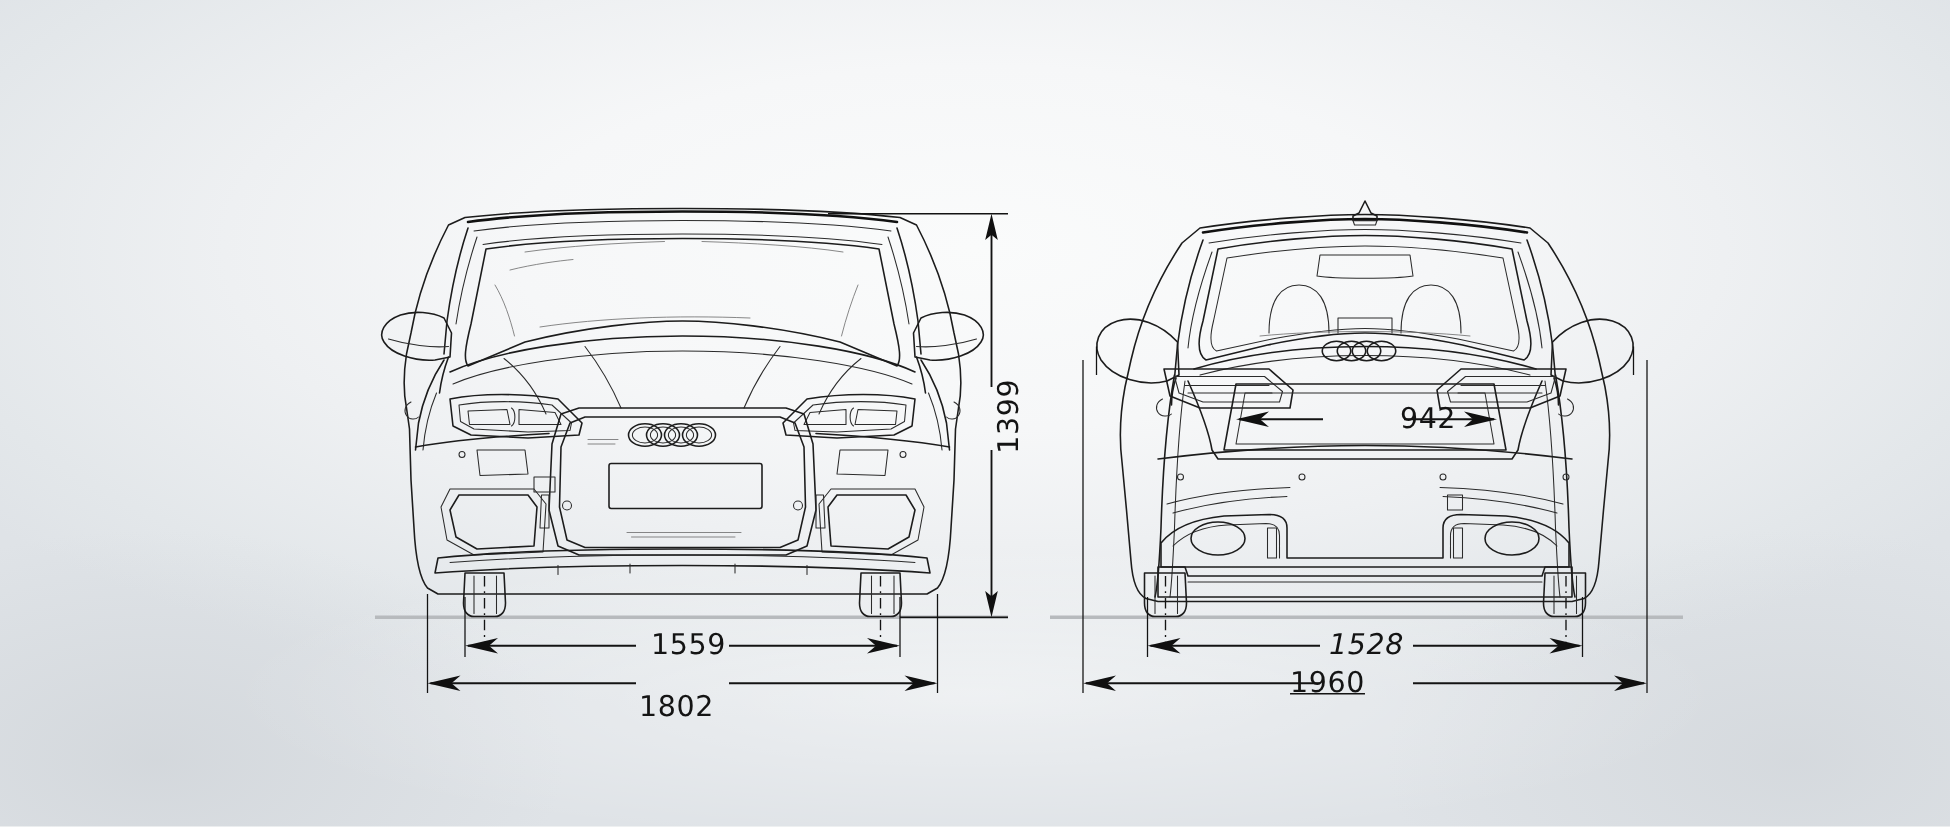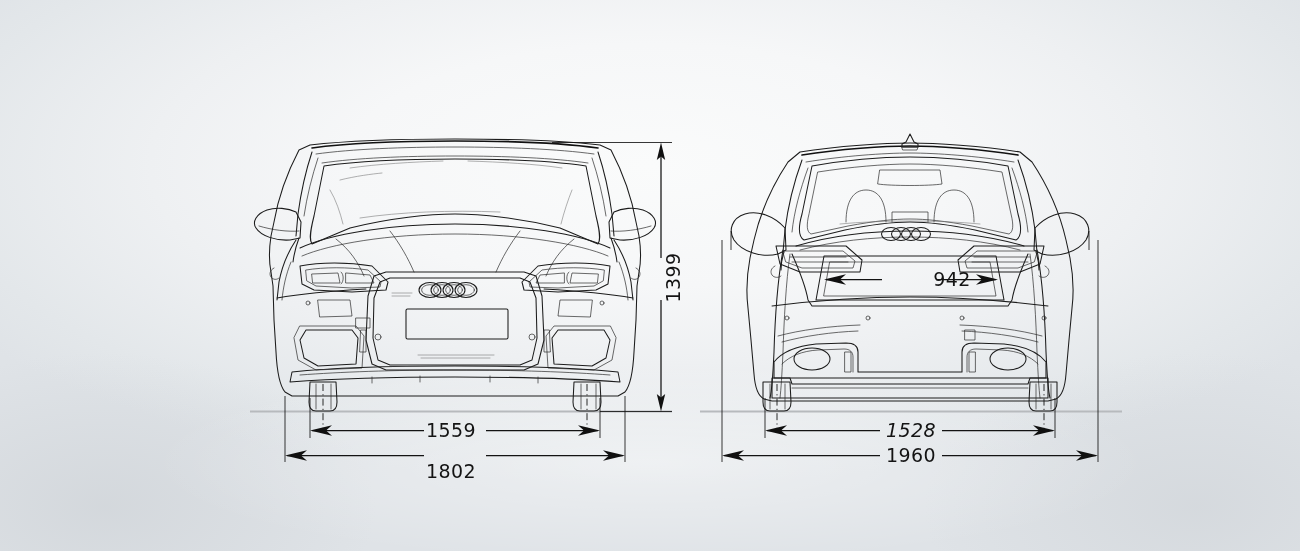--- a/index.html
+++ b/index.html
@@ -457,23 +457,23 @@
         <path class="dim" d="M724,455.5 L880,455.5"></path>
         <path class="dim" d="M942,455.5 L1096,455.5"></path>
         <path class="arw" d="M722,455.5 L744,450.3 L738,455.5 L744,460.7 Z"></path>
         <path class="arw" d="M1098,455.5 L1076,450.3 L1082,455.5 L1076,460.7 Z"></path>
       </g>
     </g>
   </svg>
 
   <div class="dimlabel vert" style="left:650px; top:270px; width:46px; text-align:center;">1399</div>
 
-  <div class="dimlabel" style="left:426px; top:421px; width:58px; text-align:left;">1559</div>
+  <div class="dimlabel" style="left:426px; top:421px; width:58px; text-align:right;">1559</div>
 
   <div class="dimlabel" style="left:426px; top:446px; width:58px; text-align:left;margin-top:16px;">1802</div>
 
   <div class="dimlabel" style="left:884px; top:270px; width:50px; text-align:center;margin-left:43px;">942</div>
 
   <div class="dimlabel" style="left:882px; top:421px; width:58px; text-align:center;font-style:italic;">1528</div>
 
-  <div class="dimlabel" style="left:882px; top:446px; width:58px; text-align:center;">1960</div>
+  <div class="dimlabel" style="left:856px; top:446px; width:58px; text-align:center;text-decoration:underline;">1960</div>
 
 </div>
 
 </body></html>

